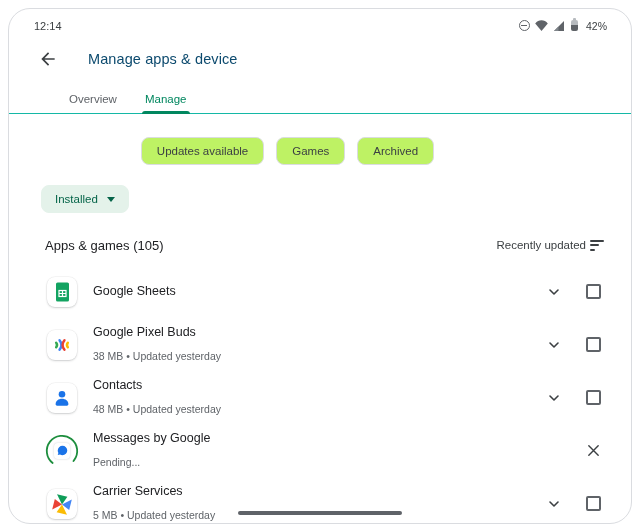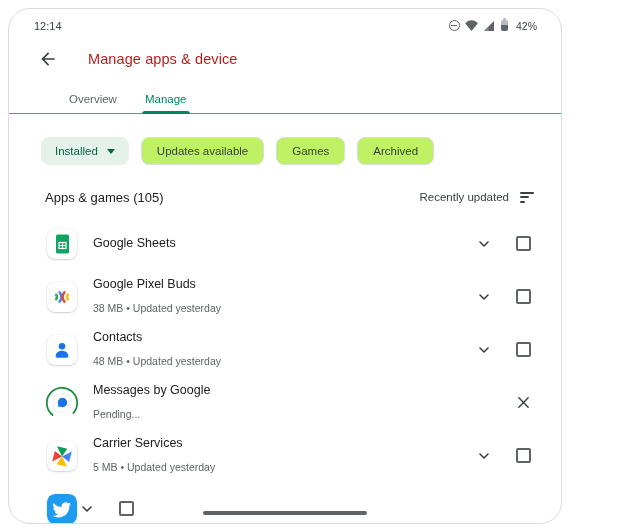--- a/index.html
+++ b/index.html
@@ -2,52 +2,52 @@
 <html><head>
 <meta charset="utf-8">
 <style>
   * { box-sizing: border-box; }
   html,body { margin:0; padding:0; }
   body {
     width:640px; height:532px; background:#fff; position:relative;
     font-family:"Liberation Sans","DejaVu Sans",sans-serif; color:#202124;
   }
   .device-frame {
-    position:absolute; left:8px; top:8px; width:554px; height:516px;
+    position:absolute; left:8px; top:8px; width:624px; height:516px;
     border:1px solid #dadce0; border-radius:22px; overflow:hidden; background:#fff;
   }
   
   .status-bar { display:flex; justify-content:space-between; align-items:center; padding:9px 24px 0 25px; height:24px; }
   .status-time { font-size:11px; color:#3c4043; }
   .status-icons { display:flex; align-items:center; gap:5px; }
   .dnd-icon { width:11px; height:11px; border:1.3px solid #5f6368; border-radius:50%; position:relative; }
   .dnd-icon::after { content:""; position:absolute; left:1.5px; right:1.5px; top:50%; margin-top:-0.7px; height:1.4px; background:#5f6368; }
   .battery-icon { width:7px; height:11px; border-radius:2px; margin-left:1px;
     background:linear-gradient(to top,#5f6368 58%,#b7bbbf 58%); position:relative; }
   .battery-icon::before { content:""; position:absolute; top:-2px; left:2px; width:3px; height:2px; background:#b7bbbf; border-radius:1px 1px 0 0; }
   .battery-pct { font-size:10.5px; color:#3c4043; margin-left:3px; }
   
   .app-header { display:flex; align-items:center; padding:0 28px; margin-top:12px; height:28px; }
   .back-button { width:22px; height:22px; display:flex; align-items:center; justify-content:center; background:none; border:none; padding:0; cursor:pointer; }
-  .page-title { font-size:14.5px; font-weight:500; color:#b91c1c; margin:0 0 0 29px; letter-spacing:.1px; }
+  .page-title { font-size:14.5px; font-weight:500; color:#0c4a6e; margin:0 0 0 29px; letter-spacing:.1px; }
   
   .tab-bar { display:flex; gap:22px; padding-left:57px; margin-top:12px; height:29px; border-bottom:1px solid #14b8a6; }
   .tab { font-size:11.5px; color:#5f6368; display:flex; align-items:center; padding:0 3px; position:relative; cursor:pointer; }
   .tab.active { color:#01875f; font-weight:500; }
   .tab.active::after { content:""; position:absolute; left:0; right:0; bottom:-1px; height:3px; background:#01875f; border-radius:3px 3px 0 0; }
   
   .chips-row { display:flex; gap:12px; padding-left:32px; margin-top:23px; }
   .chip { height:28px; display:flex; align-items:center; padding:0 15px; border-radius:8px;
     border:1px solid #dadce0; background:#bef264; font-size:11.5px; color:#3c4043; cursor:pointer; font-family:inherit; white-space:nowrap; }
-  .chip.selected { background:#e4f2ea; border-color:#e4f2ea; color:#056449; font-weight:500; padding:0 13px; }
+  .chip.selected { background:#e4f2ea; border-color:#e4f2ea; color:#056449; font-weight:500; padding:0 13px;margin-top:48px; }
   .tri-down { width:0; height:0; border-left:4px solid transparent; border-right:4px solid transparent; border-top:5px solid #056449; margin-left:9px; }
   
   .list-header { display:flex; justify-content:space-between; align-items:center; padding:0 27px 0 36px; margin-top:20px; height:24px; }
   .list-title { font-size:13px; font-weight:500; color:#202124; }
-  .sort-button { display:flex; align-items:center; gap:11px; background:none; border:none; padding:0; cursor:pointer; font-family:inherit; font-size:11.5px; color:#3c4043; }
+  .sort-button { display:flex; align-items:center; gap:4px; background:none; border:none; padding:0; cursor:pointer; font-family:inherit; font-size:11.5px; color:#3c4043; }
   .sort-icon { display:flex; flex-direction:column; gap:2.5px; align-items:flex-start; }
   .sort-icon i { display:block; height:2px; background:#3c4043; border-radius:1px; }
   .sort-icon i:nth-child(1){ width:14px; } .sort-icon i:nth-child(2){ width:9px; } .sort-icon i:nth-child(3){ width:5px; }
   
   .app-list { margin-top:8px; }
   .app-row { display:flex; align-items:center; height:53px; padding:0 30px 0 36px; cursor:pointer; }
   .icon-cell { width:34px; display:flex; justify-content:center; align-items:center; }
   .app-icon { width:30px; height:30px; border-radius:8px; background:#fff; display:flex; align-items:center; justify-content:center;
     box-shadow:0 1px 2px rgba(60,64,67,.22), 0 0 0 .5px rgba(60,64,67,.08); overflow:hidden; }
   .ring-wrap { width:34px; height:34px; position:relative; display:flex; align-items:center; justify-content:center; }

